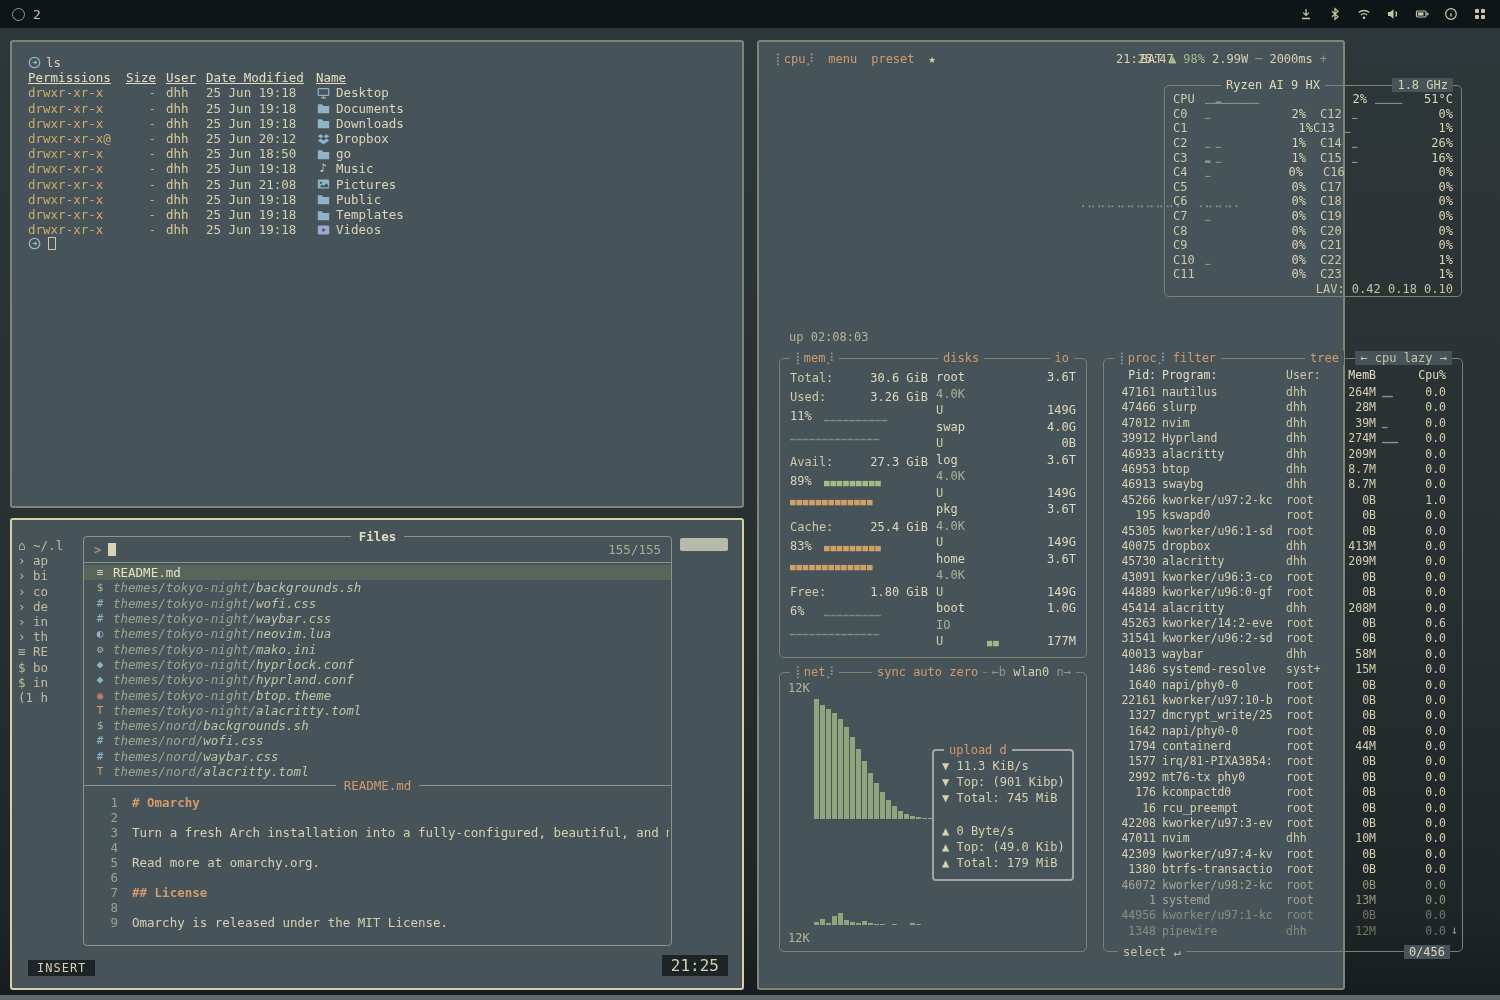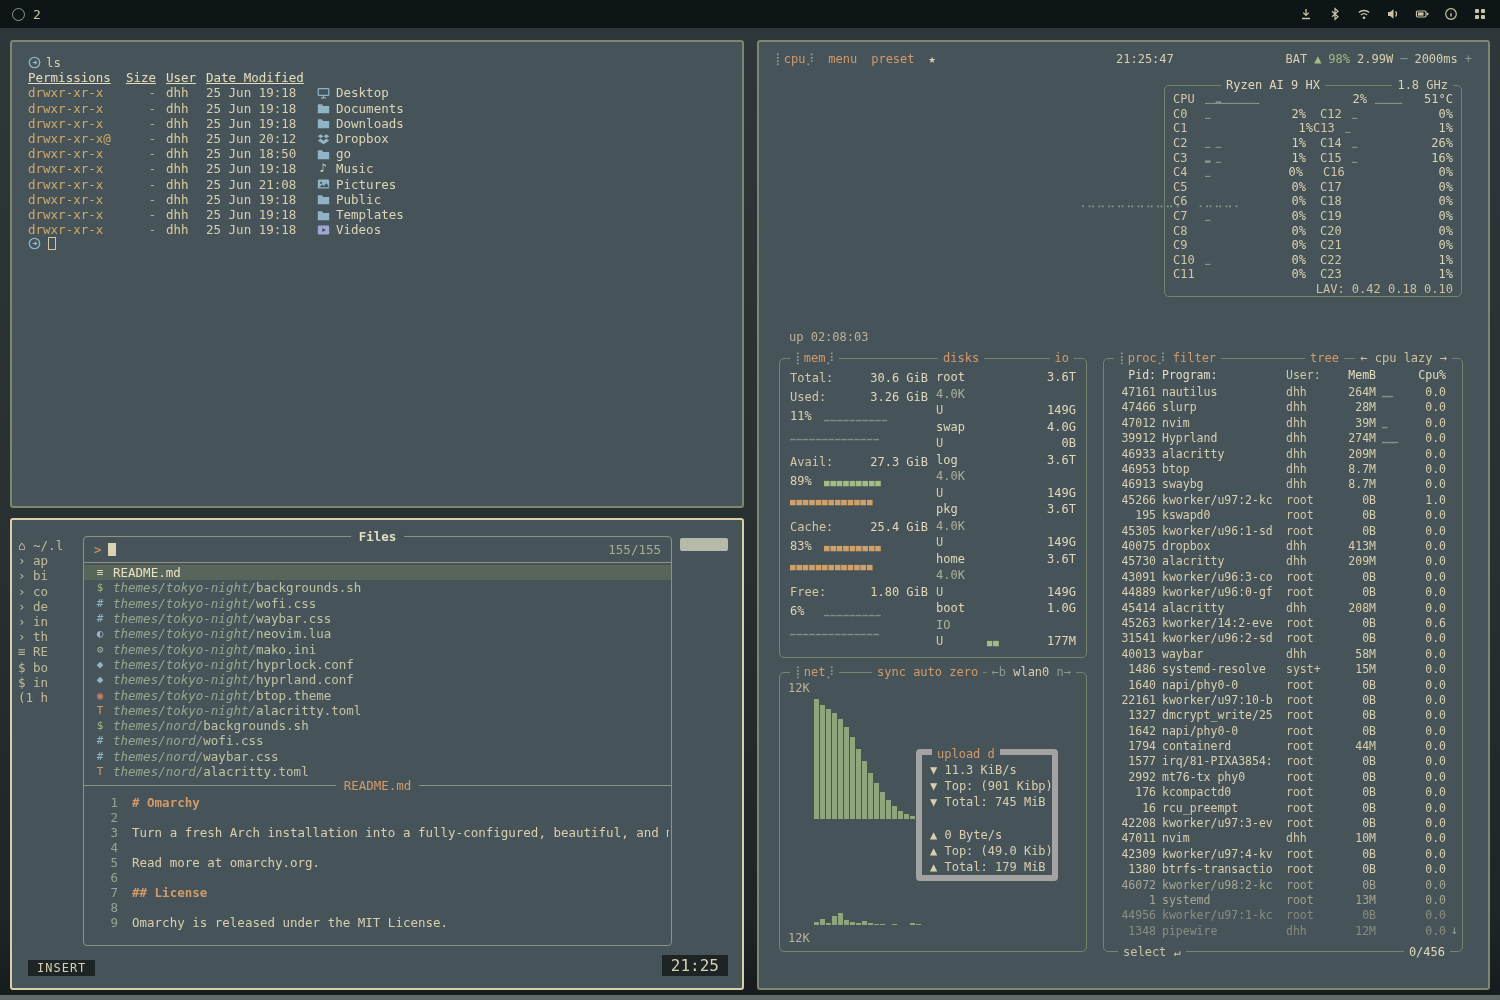--- a/index.html
+++ b/index.html
@@ -20,21 +20,21 @@
   .tb-center{position:absolute;left:0;right:0;text-align:center;pointer-events:none}
   .tb-right{margin-left:auto;display:flex;align-items:center;gap:13px}
   .tb-right .ticon{display:inline-flex;width:16px;height:16px;align-items:center;justify-content:center;cursor:pointer}
   .ws-dot{display:inline-flex;width:13px;height:13px;border:1.5px solid #8f978d;border-radius:50%;}
 
   
   .win{position:absolute;background:#46545a;border:2px solid #7d876f;border-radius:3px}
   .win.focused{border-color:#d8cfa4}
   .win-ls{left:10px;top:40px;width:734px;height:468px}
   .win-nvim{left:10px;top:518px;width:734px;height:472px}
-  .win-btop{left:757px;top:40px;width:733px;height:950px}
+  .win-btop{left:757px;top:40px;width:588px;height:950px}
 
   
   .ls-body{position:absolute;inset:0;padding:13px 16px;font-size:12.5px;line-height:15.2px;color:#d7cfae;white-space:nowrap}
   .prompt-line{display:flex;align-items:center;gap:5px}
   .prompt-ic{display:inline-flex;width:13px;height:13px}
   .ls-row,.ls-head{display:flex;gap:10px}
   .col-perm{width:86px}
   .col-size{width:32px;text-align:right}
   .col-user{width:30px}
   .col-date{width:100px}
@@ -56,21 +56,21 @@
   .picker-title{position:absolute;top:-8px;left:50%;transform:translateX(-50%);background:#46545a;padding:0 8px;color:#e3dcc0;font-weight:bold}
   .picker-prompt{display:flex;align-items:center;height:26px;padding:0 10px;border-bottom:1px solid #8b9483;color:#d7cfae}
   .pp-arrow{color:#d29a6a;margin-right:6px}
   .cursor-block{display:inline-block;width:8px;height:13px;background:#d9d2b3}
   .picker-count{margin-left:auto;color:#a7ad92}
   .pk-list{padding-top:2px}
   .pk-row{display:flex;align-items:center;height:15.3px;padding:0 8px;white-space:nowrap;cursor:pointer;color:#c7c7a6}
   .pk-row.sel{background:#57655a;color:#e6dfc2}
   .pk-ic{width:16px;display:inline-flex;justify-content:center;margin-right:5px;font-style:normal;font-size:11px}
   .pk-path{color:#97a58d;font-style:italic}
-  .pk-name.it{color:#c0c4a2}
+  .pk-name.it{font-style:italic;color:#c0c4a2}
   .pk-row.sel .pk-name{font-style:normal;color:#e9e2c4}
   .ic-sh{color:#a3bb85}.ic-css{color:#8fb4c6}.ic-lua{color:#9db0cc}.ic-ini{color:#aab098}
   .ic-conf{color:#8fb4c6}.ic-theme{color:#c97f63}.ic-toml{color:#d29a6a}.ic-md{color:#dcd4b5}
   .pv-divider{position:absolute;left:0;right:0;top:248px;border-top:1px solid #8b9483}
   .pv-title{position:absolute;top:-8px;left:50%;transform:translateX(-50%);background:#46545a;padding:0 8px;color:#d29a6a}
   .pv-lines{position:absolute;left:0;right:2px;top:258px;bottom:2px;overflow:hidden;font-size:12.5px;line-height:15px;white-space:nowrap}
   .pv-line{display:flex;height:15px}
   .pv-num{width:34px;text-align:right;color:#98a391;margin-right:14px;flex:none}
   .pv-text{color:#d7cfae}
   .pv-head{color:#d29a6a;font-weight:bold}
@@ -125,21 +125,21 @@
 
   .net-box{left:20px;top:630px;width:308px;height:280px}
   .lbl-net{left:10px}
   .net-ctl{left:92px}
   .net-iface{right:10px}
   .net-scale-top{position:absolute;left:8px;top:8px;color:#b9b399}
   .net-scale-bottom{position:absolute;left:8px;bottom:6px;color:#b9b399}
   .net-down{position:absolute;left:34px;top:14px;width:150px;height:132px;display:flex;align-items:flex-end;gap:1px}
   .net-up{position:absolute;left:34px;bottom:26px;width:150px;height:40px;display:flex;align-items:flex-end;gap:1px}
   .bar{width:5px;background:#9cb482;opacity:.85;flex:none}
-  .net-overlay{position:absolute;right:28px;top:76px;width:142px;height:132px;border:6px solid #a3a3a3;border-radius:4px;background:#46545a;padding:8px 8px 0}
+  .net-overlay{position:absolute;right:12px;top:76px;width:142px;height:132px;border:2px solid #a3a3a3;border-radius:4px;background:#46545a;padding:8px 8px 0}
   .net-overlay .box-label{left:10px;color:#d29a6a}
   .nt-line{height:16.2px;color:#d7cfae;white-space:nowrap}
 
   .proc-box{left:344px;top:316px;width:360px;height:594px;padding:8px 8px 4px}
   .lbl-proc{left:10px}.lbl-tree{right:118px}.lbl-opts{right:10px;color:#c9c2a2}
   .pr-head,.pr-row{display:flex;gap:6px;align-items:center;height:15.4px;white-space:nowrap;font-size:11.5px}
   .pr-head{color:#e3dcc0;margin-bottom:2px}
   .pr-pid{width:44px;text-align:right;flex:none}
   .pr-prog{width:118px;overflow:hidden;flex:none}
   .pr-user{width:44px;flex:none;color:#cfc7a5}
@@ -219,20 +219,23 @@
               <path d="M5 7h4M7.4 5.2 9.2 7 7.4 8.8" fill="none" stroke="#8fb4c6" stroke-width="1.3"></path>
             </svg>
         </span>
         <span>ls</span>
       </div>
       <div class="ls-head" id="ls-header">
           <span class="col-perm"><span class="hd">Permissions</span></span>
           <span class="col-size"><span class="hd">Size</span></span>
           <span class="col-user"><span class="hd">User</span></span>
           <span class="col-date"><span class="hd">Date Modified</span></span>
+          <span class="col-name">
+            <span class="hd">Name</span>
+          </span>
         </div>
       <div id="ls-rows">
           <div class="ls-row">
             <span class="col-perm perm">drwxr-xr-x</span>
             <span class="col-size dim2">-</span>
             <span class="col-user user">dhh</span>
             <span class="col-date date">25 Jun 19:18</span>
             <span class="col-name name"><span class="fic">
                 <svg width="13" height="12" viewBox="0 0 16 14">
                   <rect x="1.5" y="1.5" width="13" height="8.5" rx="1" fill="none" stroke="#8fb4c6" stroke-width="1.5"></rect>

